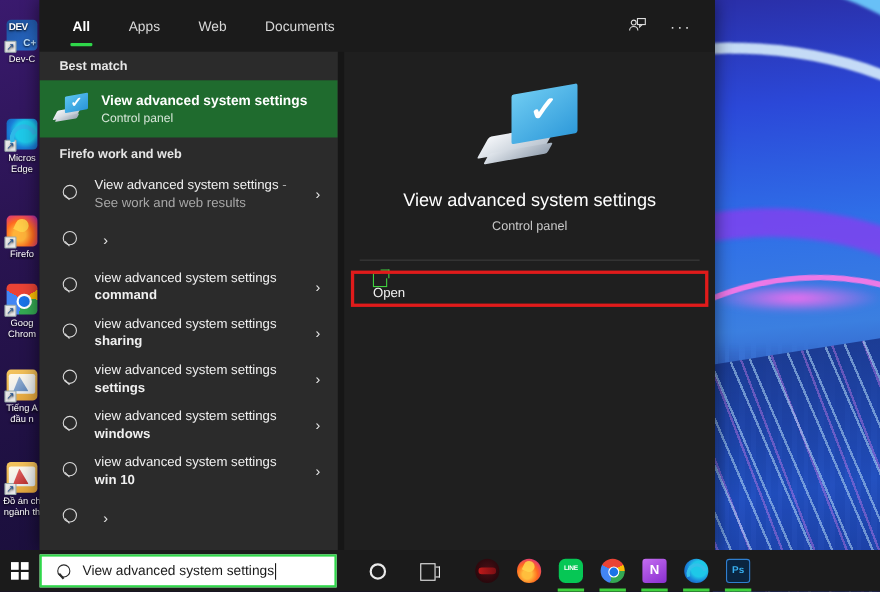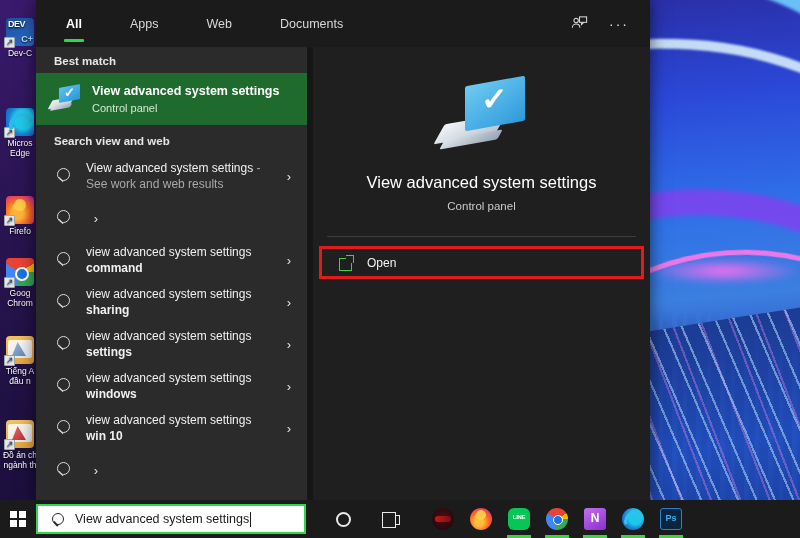--- a/index.html
+++ b/index.html
@@ -127,21 +127,21 @@
   .flyout {
     position: absolute; left: 36px; top: 0; width: 614px; height: 500px;
     background: #1f1f1f;
     box-shadow: 0 0 16px rgba(0,0,0,.6);
   }
   .fly-header {
     height: 47px; background: #1b1b1b;
     display: flex; align-items: center; padding: 0 14px;
     position: relative;
   }
-  .tabs { display: flex; align-items: center; gap: 16px; height: 47px; }
+  .tabs { display: flex; align-items: center; gap: 3px; height: 47px; }
   .tab {
     position: relative; height: 47px; display: flex; align-items: center;
     padding: 0 16px; color: #d8d8d8; font-size: 12.5px; cursor: default;
   }
   .tab.active { color: #ffffff; font-weight: bold; }
   .tab.active::after {
     content: ""; position: absolute; left: 14px; right: 14px; bottom: 5px;
     height: 3px; background: #2fd74a; border-radius: 1px;
   }
   .tab .caret { margin-left: 6px; font-size: 8px; }
@@ -241,21 +241,21 @@
   .prev-title { color: #ffffff; font-size: 16.5px; line-height: 22px; }
   .prev-sub { color: #c9c9c9; font-size: 11.5px; margin-top: 7px; }
   .divider { height: 1px; background: #3d3d3d; margin: 24px 14px 0; }
 
   .open-wrap { position: relative; margin: 9px 6px 0; }
   .redbox {
     position: absolute; left: 0; top: 0; right: 0; height: 33px;
     border: 3px solid #e01b1b; pointer-events: none;
   }
   .open-row {
-    height: 33px; display: flex; align-items: center; padding-left: 20px; cursor: default;
+    height: 33px; display: flex; align-items: flex-start; padding-left: 20px; cursor: default; flex-direction: column;
   }
   .open-ico { width: 14px; height: 13px; position: relative; margin-right: 14px; }
   .open-ico::before {
     content: ""; position: absolute; left: 0; top: 2px; width: 11px; height: 11px;
     border: 1.6px solid #3fd13f;
   }
   .open-ico::after {
     content: ""; position: absolute; left: 7px; top: -1px; width: 7px; height: 7px;
     border-top: 1.6px solid #3fd13f; border-right: 1.6px solid #3fd13f;
     background: #1f1f1f;
@@ -429,21 +429,21 @@
             <div class="kb"></div>
               <div class="kb2"></div>
               <div class="screen"></div>
           </div>
           <div class="best-texts">
             <div class="best-title">View advanced system settings</div>
             <div class="best-sub">Control panel</div>
           </div>
         </div>
 
-        <div class="sec-title" style="padding-top:10px">Search view and web</div>
+        <div class="sec-title" style="padding-top:10px">Firefo work and web</div>
 
         <div class="res-list" id="res-list">
             <div class="res-item">
               <span class="mag"></span>
               <div class="res-text"><span>View advanced system settings</span><span class="gray"> - See work and web results</span></div>
               <span class="chev">›</span>
             </div>
             <div class="res-item">
               <span class="mag"></span>
               <span class="chev">›</span>

